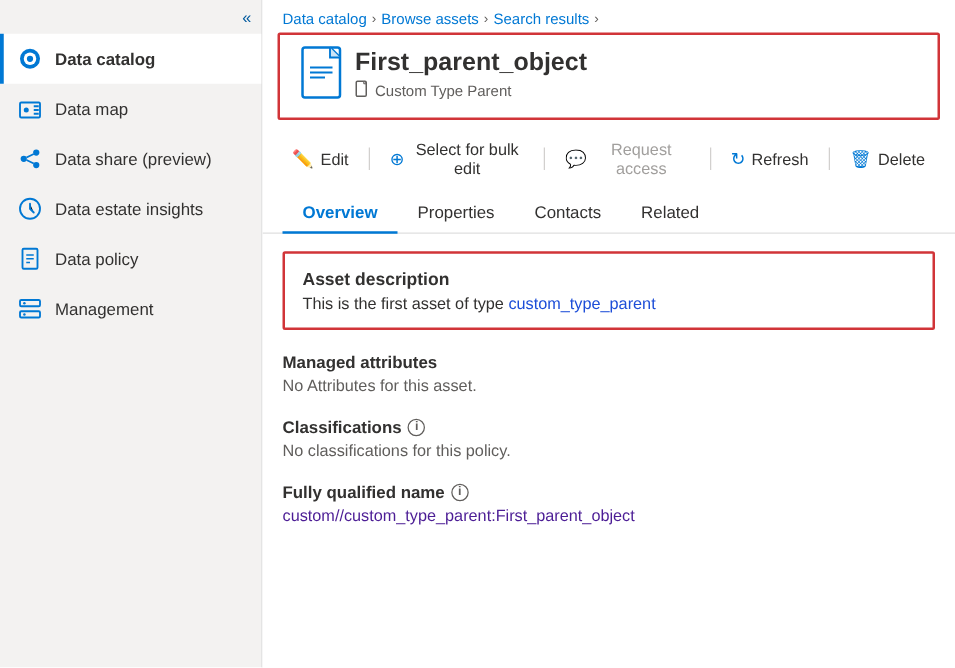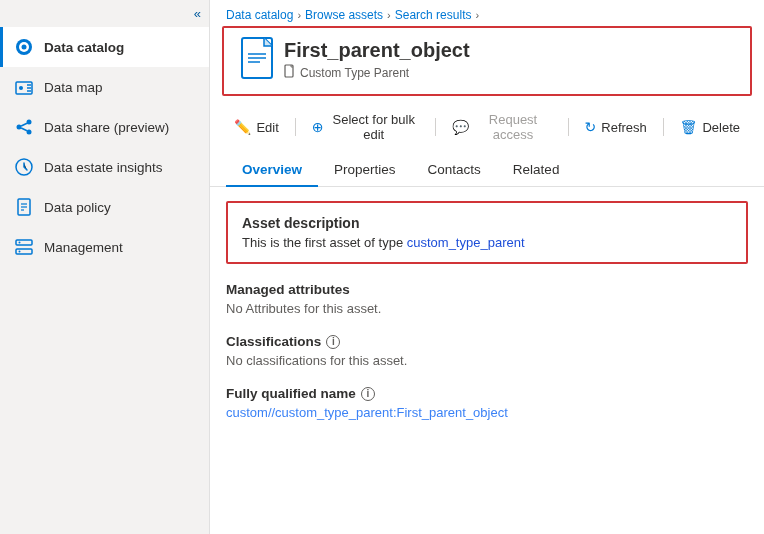--- a/index.html
+++ b/index.html
@@ -205,21 +205,21 @@
       border: 1px solid #605e5c;
       display: inline-flex;
       align-items: center;
       justify-content: center;
       font-size: 10px;
       color: #605e5c;
       cursor: pointer;
     }
     .fqn-value {
       font-size: 13px;
-      color: #3b82f6;
+      color: #4c1d95;
     }
   </style>
 </head>
 <body>
 
 <div class="sidebar">
   <div class="sidebar-collapse">
     <span>«</span>
   </div>
 
@@ -380,21 +380,21 @@
         <span>Managed attributes</span>
       </div>
       <div class="section-empty">No Attributes for this asset.</div>
     </div>
 
     <div class="section">
       <div class="section-title">
         <span>Classifications</span>
         <span class="info-icon">i</span>
       </div>
-      <div class="section-empty">No classifications for this asset.</div>
+      <div class="section-empty">No classifications for this policy.</div>
     </div>
 
     <div class="section">
       <div class="section-title">
         <span>Fully qualified name</span>
         <span class="info-icon">i</span>
       </div>
       <div class="fqn-value">custom//custom_type_parent:First_parent_object</div>
     </div>
 

